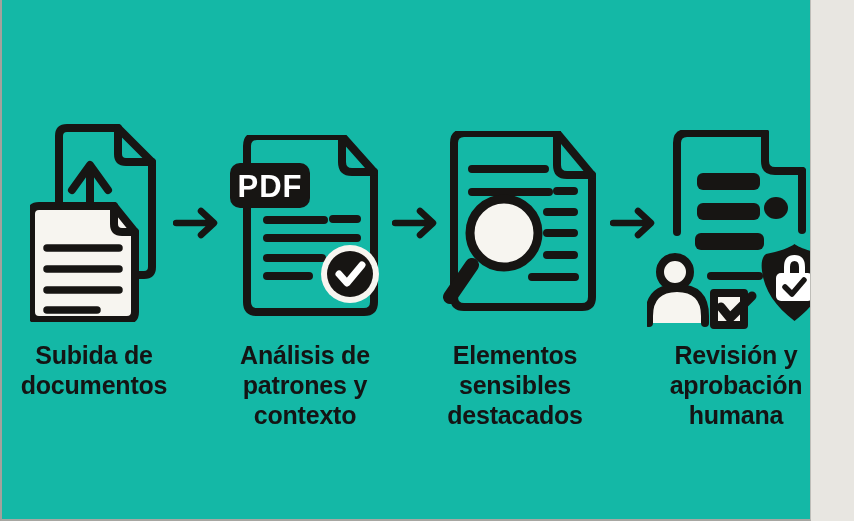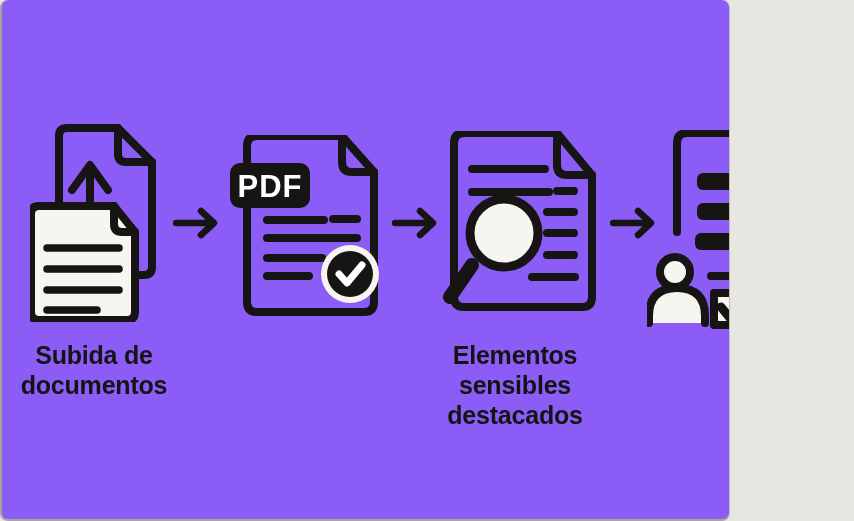--- a/index.html
+++ b/index.html
@@ -1,26 +1,25 @@
 <!DOCTYPE html>
 <html><head>
 <meta charset="utf-8">
 <style>
   html,body{margin:0;padding:0;background:#e8e6e1;}
   #stage{
     position:relative;
-    width:730px;height:521px;
-    background:#8b5cf6;
+    width:811px;height:521px;
+    background:#14b8a6;
     overflow:hidden;
     border-left:2px solid #a3a29d;
     border-right:1px solid #bebdb8;
     border-bottom:2px solid #a8a7a2;
     box-sizing:border-box;
     font-family:"Liberation Sans", sans-serif;
-    border-radius:8px;
   }
   .icon{position:absolute;}
   .icon svg{display:block;}
   .i1{left:28px;top:122px;}
   .i2{left:227px;top:135px;}
   .i3{left:440px;top:131px;}
   .i4{left:645px;top:130px;}
   .arrow{position:absolute;width:48px;height:32px;}
   .a1{left:171px;top:207px;}
   .a2{left:390px;top:207px;}
@@ -133,17 +132,23 @@
       <path d="M74 177 L83 188 L105 166" fill="none" stroke="#171513" stroke-width="9" stroke-linecap="round" stroke-linejoin="round"></path>
       <path fill="#171513" d="M147.5 114 C151 117 164 122 176 124 C180 127 181 133 180 141 C178 160 166 177 147.5 191 C129 177 117 160 115 141 C114 133 115 127 119 124 C131 122 144 117 147.5 114 Z"></path>
       <path d="M140 146 V137 Q140 128 147.5 128 Q155 128 155 137 V146" fill="none" stroke="#ffffff" stroke-width="6" stroke-linecap="round"></path>
       <rect x="129" y="143" width="37" height="28" rx="5" fill="#ffffff"></rect>
       <path d="M138 157 L145 164 L157 150" fill="none" stroke="#171513" stroke-width="5.5" stroke-linecap="round" stroke-linejoin="round"></path>
     </svg>
   </div>
 
   <div class="step-label l1">Subida de
 documentos</div>
+  <div class="step-label l2">Análisis de
+patrones y
+contexto</div>
   <div class="step-label l3">Elementos
 sensibles
 destacados</div>
+  <div class="step-label l4">Revisión y
+aprobación
+humana</div>
 
 </div>
 
 </body></html>

